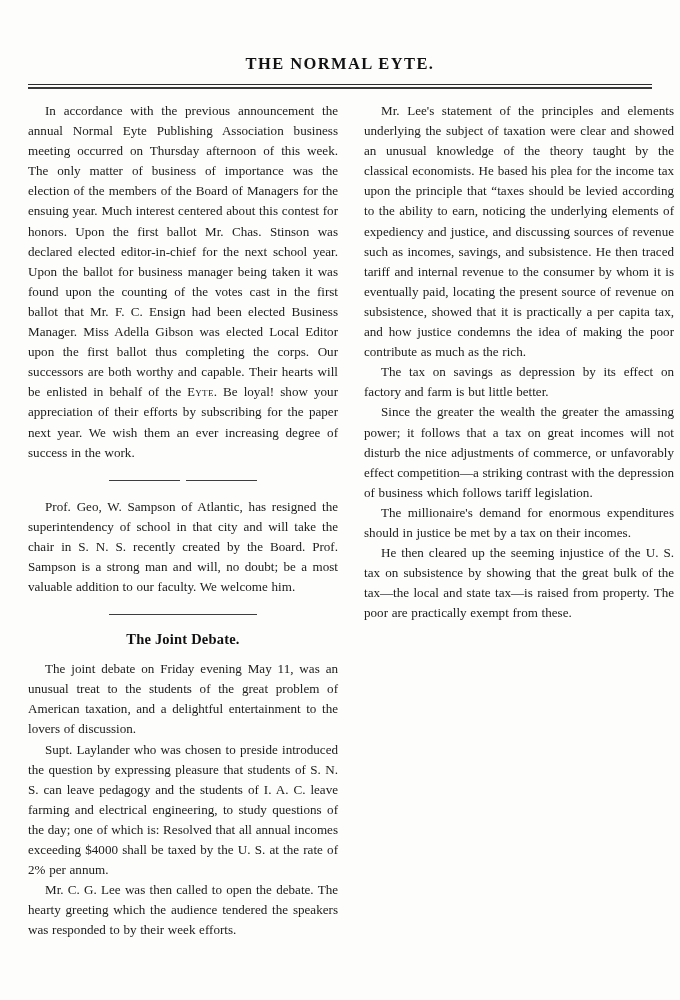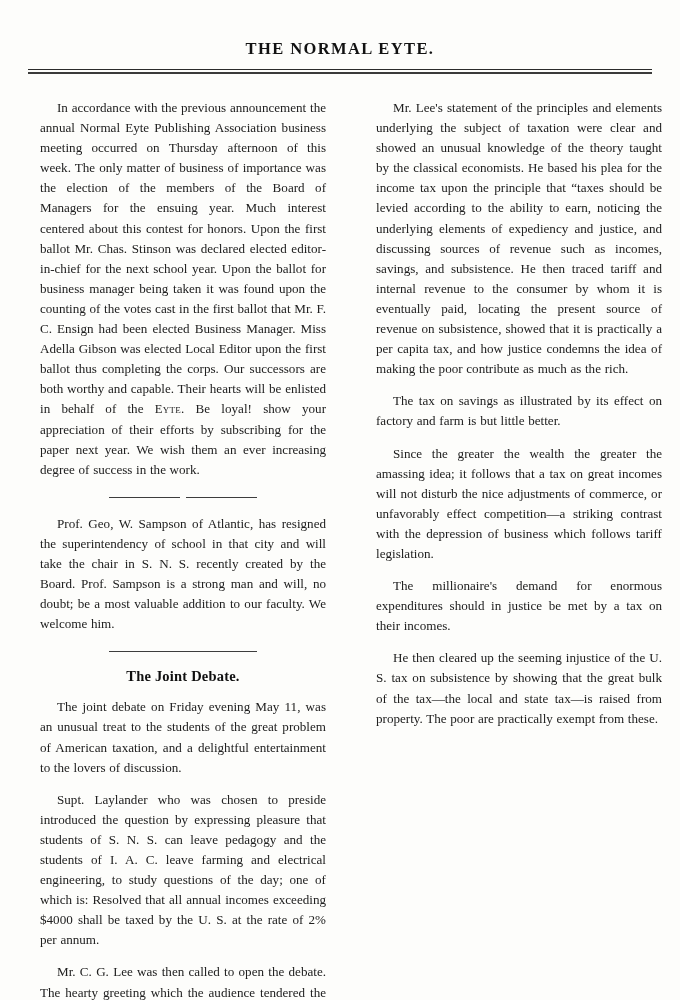--- a/index.html
+++ b/index.html
@@ -18,21 +18,21 @@
   .page {
     width: 680px;
     height: 1000px;
     position: relative;
     background: #fdfdfb;
     box-sizing: border-box;
     padding: 0 28px;
   }
   .masthead {
     text-align: center;
-    padding-top: 40px;
+    padding-top: 55px;
   }
   .masthead-title {
     font-family: "Liberation Serif", "DejaVu Serif", serif;
     font-weight: bold;
     font-size: 16.5px;
     letter-spacing: 1.4px;
     color: #121212;
     display: inline-block;
     line-height: 1;
   }
@@ -59,21 +59,21 @@
   .columns {
     display: flex;
     margin-top: 13px;
     gap: 26px;
   }
   .column {
     width: 310px;
     flex: 0 0 310px;
   }
   p.para {
-    margin: 12px;
+    margin: 0;
     font-size: 13.1px;
     line-height: 20.1px;
     text-align: justify;
     text-indent: 17px;
     color: #202020;
     -webkit-font-smoothing: antialiased;
     word-spacing: 0.4px;
   }
   .smallcaps {
     font-variant: small-caps;
@@ -143,22 +143,22 @@
 
       <p class="para">The joint debate on Friday evening May 11, was an unusual treat to the students of the great problem of American taxation, and a delightful entertainment to the lovers of discussion.</p>
       <p class="para">Supt. Laylander who was chosen to preside introduced the question by expressing pleasure that students of S. N. S. can leave pedagogy and the students of I. A. C. leave farming and electrical engineering, to study questions of the day; one of which is: Resolved that all annual incomes exceeding $4000 shall be taxed by the U. S. at the rate of 2% per annum.</p>
       <p class="para">Mr. C. G. Lee was then called to open the debate. The hearty greeting which the audience tendered the speakers was responded to by their week efforts.</p>
 
     </div>
 
     <div class="column">
 
       <p class="para">Mr. Lee's statement of the principles and elements underlying the subject of taxation were clear and showed an unusual knowledge of the theory taught by the classical economists. He based his plea for the income tax upon the principle that “taxes should be levied according to the ability to earn, noticing the underlying elements of expediency and justice, and discussing sources of revenue such as incomes, savings, and subsistence. He then traced tariff and internal revenue to the consumer by whom it is eventually paid, locating the present source of revenue on subsistence, showed that it is practically a per capita tax, and how justice condemns the idea of making the poor contribute as much as the rich.</p>
-      <p class="para">The tax on savings as illustrated by its effect on factory and farm is but little better.</p>
-      <p class="para">Since the greater the wealth the greater the amassing idea; it follows that a tax on great incomes will not disturb the nice adjustments of commerce, or unfavorably effect competition—a striking contrast with the depression of business which follows tariff legislation.</p>
+      <p class="para">The tax on savings as depression by its effect on factory and farm is but little better.</p>
+      <p class="para">Since the greater the wealth the greater the amassing power; it follows that a tax on great incomes will not disturb the nice adjustments of commerce, or unfavorably effect competition—a striking contrast with the depression of business which follows tariff legislation.</p>
       <p class="para">The millionaire's demand for enormous expenditures should in justice be met by a tax on their incomes.</p>
       <p class="para">He then cleared up the seeming injustice of the U. S. tax on subsistence by showing that the great bulk of the tax—the local and state tax—is raised from property. The poor are practically exempt from these.</p>
 
     </div>
 
   </div>
 
 </div>
 
 </body></html>

